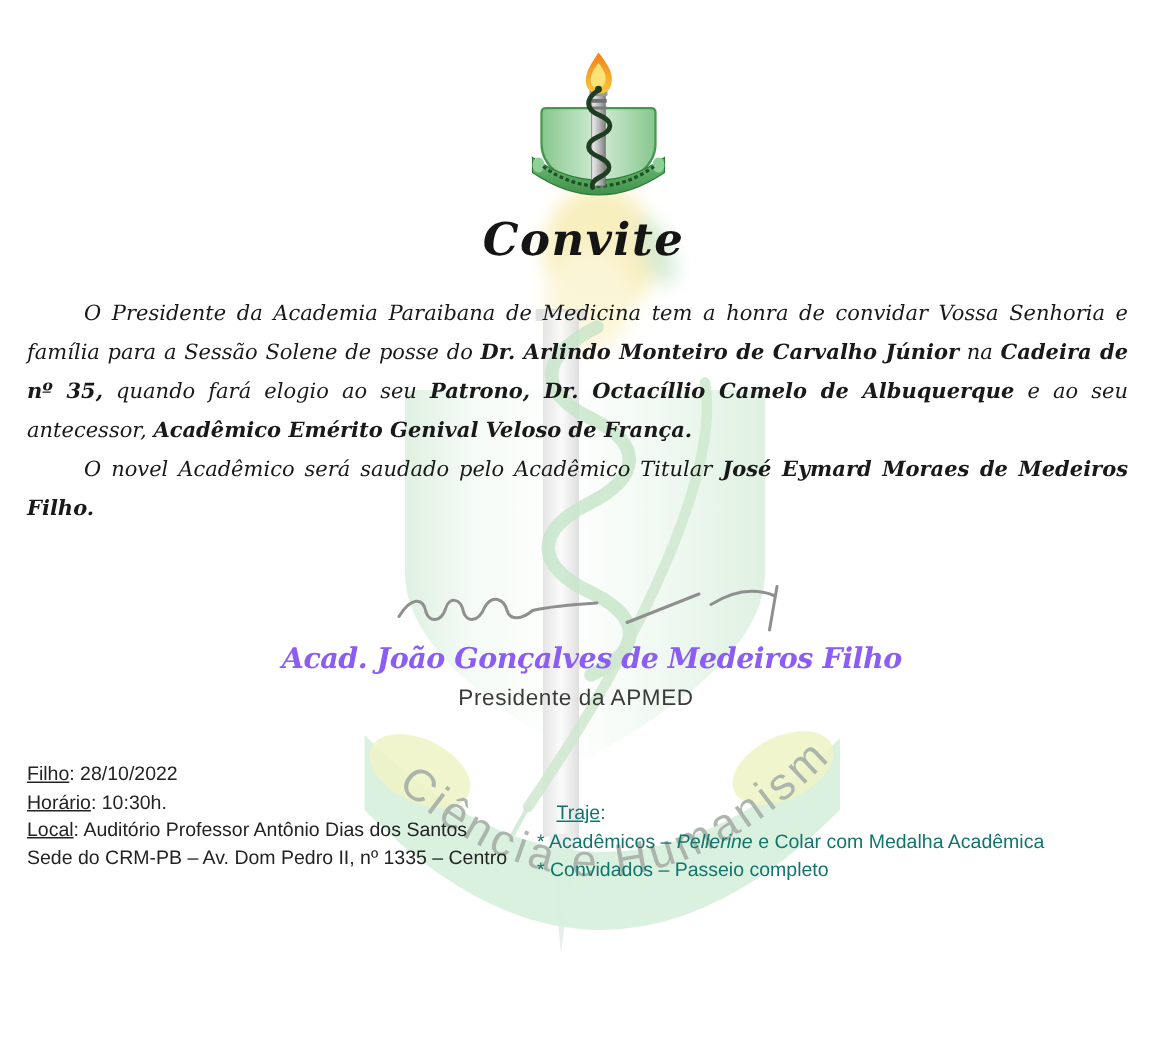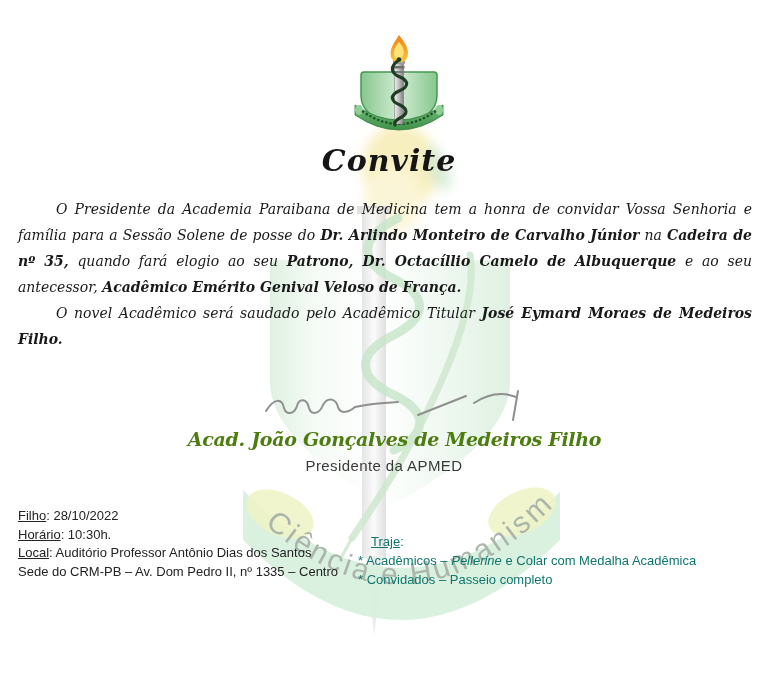--- a/index.html
+++ b/index.html
@@ -22,21 +22,21 @@
     font-family:"DejaVu Serif",serif;font-style:italic;
     font-size:14px;line-height:26px;color:#191919;text-align:justify;
   }
   .bodytext p{margin:0;text-indent:38px;}
   .bodytext .b{font-weight:bold;}
   
   .sig-scribble{position:absolute;left:246px;top:384px;width:290px;height:42px;z-index:2;}
   .sig-name{
     position:absolute;left:0;right:0;top:428px;z-index:2;text-align:center;
     font-family:"DejaVu Serif",serif;font-style:italic;font-weight:bold;
-    font-size:19px;letter-spacing:-0.3px;color:#4d7c0f;padding-left:21px;
+    font-size:19px;letter-spacing:-0.3px;color:#8b5cf6;padding-left:21px;
   }
   .sig-role{
     position:absolute;left:0;right:0;top:457px;z-index:2;text-align:center;
     font-size:15px;color:#3a3a3a;letter-spacing:0.4px;
   }
   
   .details{
     position:absolute;left:18px;top:507px;z-index:2;
     font-size:13px;line-height:18.5px;color:#232323;
   }

